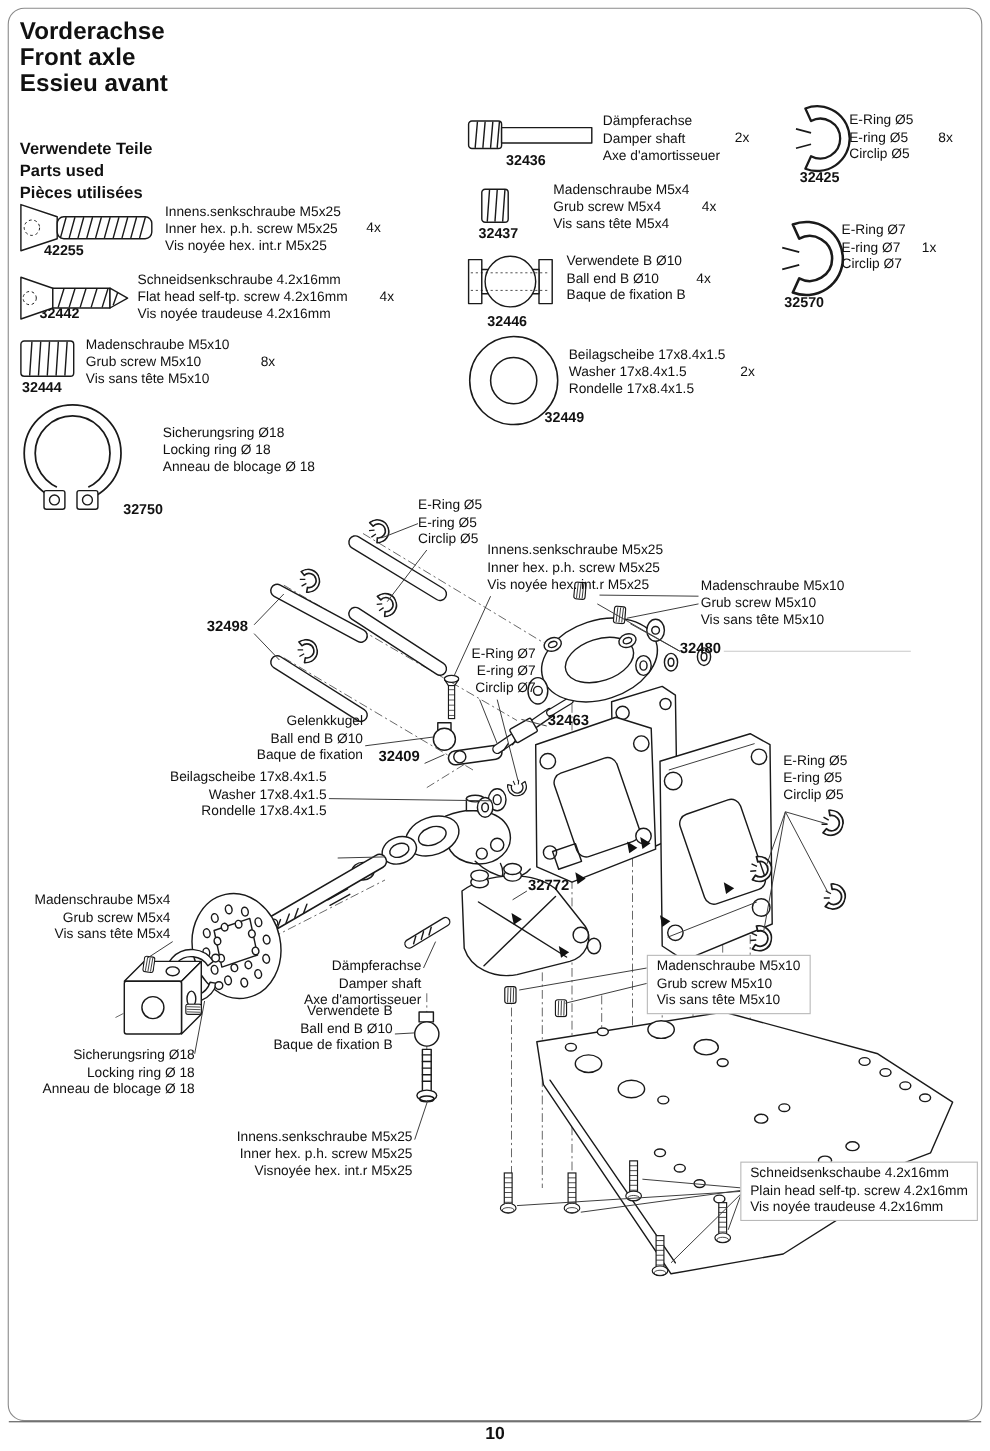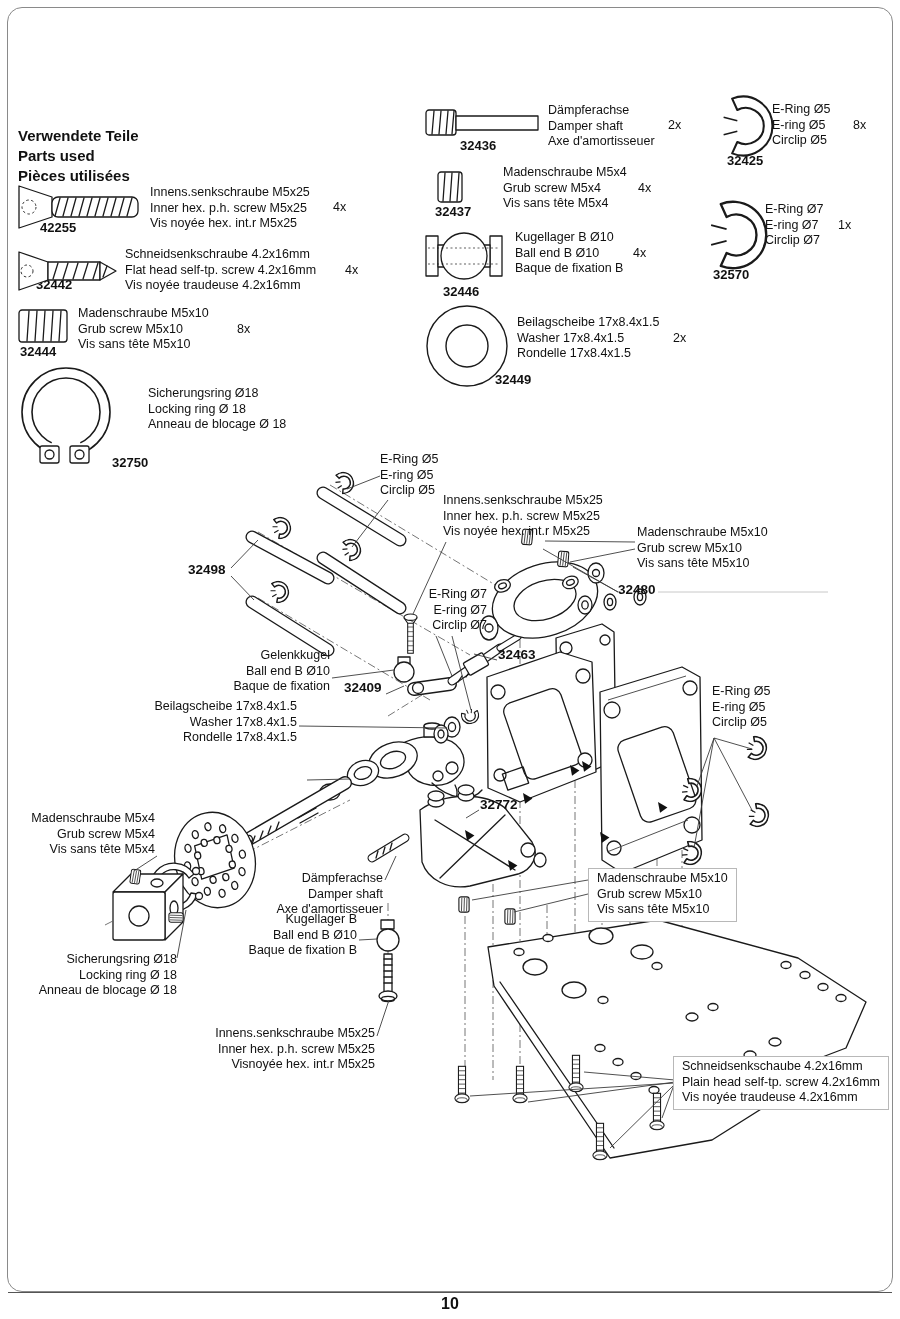--- a/index.html
+++ b/index.html
@@ -327,20 +327,23 @@
       <path class="thin" d="M157,856 L134,871"></path>
       <path class="thin" d="M385,880 L396,856"></path>
       <path class="thin" d="M588,880 L472,900 M588,894 L514,912"></path>
       <path class="thin" d="M359,940 L377,939"></path>
       <path class="thin" d="M177,958 L186,910"></path>
       <path class="thin" d="M377,1036 L389,1000"></path>
       <path class="thin" d="M675,1080 L584,1072 M675,1082 L528,1102 M675,1084 L610,1148 M675,1082 L662,1118 M675,1083 L470,1096"></path>
     </g>
   </svg>
 
+  <div class="title">Vorderachse
+Front axle
+Essieu avant</div>
   <div class="subtitle">Verwendete Teile
 Parts used
 Pièces utilisées</div>
 
   <svg class="icon" style="left:16px;top:182px" width="128" height="50" viewBox="0 0 128 50">
     <path class="fw" d="M3,4 L3,46 L36,35 L36,15 Z"></path>
     <circle cx="13" cy="25" r="7" fill="none" stroke="#1a1a1a" stroke-width="0.9" stroke-dasharray="2.5 2.5"></circle>
     <rect class="fw" x="36" y="15" width="86" height="20" rx="6"></rect>
     <path class="ln" d="M44,16 L39,34 M52,16 L47,34 M60,16 L55,34 M68,16 L63,34 M76,16 L71,34 M84,16 L79,34 M92,16 L87,34 M100,16 L95,34 M108,16 L103,34 M116,16 L111,34"></path>
   </svg>
@@ -436,21 +439,21 @@
   <div class="pnum" style="left:435px;top:204px">32437</div>
   <div class="ptxt" style="left:503px;top:165px">
     <div>Madenschraube M5x4</div>
       <div>Grub screw M5x4</div>
       <div>Vis sans tête M5x4</div>
   </div>
   <div class="qty" style="left:638px;top:181px">4x</div>
 
   <div class="pnum" style="left:443px;top:284px">32446</div>
   <div class="ptxt" style="left:515px;top:230px">
-    <div>Kugellager B Ø10</div>
+    <div>Verwendete B Ø10</div>
       <div>Ball end B Ø10</div>
       <div>Baque de fixation B</div>
   </div>
   <div class="qty" style="left:633px;top:246px">4x</div>
 
   <div class="pnum" style="left:495px;top:372px">32449</div>
   <div class="ptxt" style="left:517px;top:315px">
     <div>Beilagscheibe 17x8.4x1.5</div>
       <div>Washer 17x8.4x1.5</div>
       <div>Rondelle 17x8.4x1.5</div>
@@ -517,21 +520,21 @@
     <div>Dämpferachse</div>
       <div>Damper shaft</div>
       <div>Axe d'amortisseuer</div>
   </div>
   <div class="callout cbox" style="left:588px;top:868px">
     <div>Madenschraube M5x10</div>
       <div>Grub screw M5x10</div>
       <div>Vis sans tête M5x10</div>
   </div>
   <div class="callout ra" style="right:543px;top:912px">
-    <div>Kugellager B</div>
+    <div>Verwendete B</div>
       <div>Ball end B Ø10</div>
       <div>Baque de fixation B</div>
   </div>
   <div class="callout ra" style="right:723px;top:952px">
     <div>Sicherungsring Ø18</div>
       <div>Locking ring Ø 18</div>
       <div>Anneau de blocage Ø 18</div>
   </div>
   <div class="callout ra" style="right:525px;top:1026px">
     <div>Innens.senkschraube M5x25</div>

